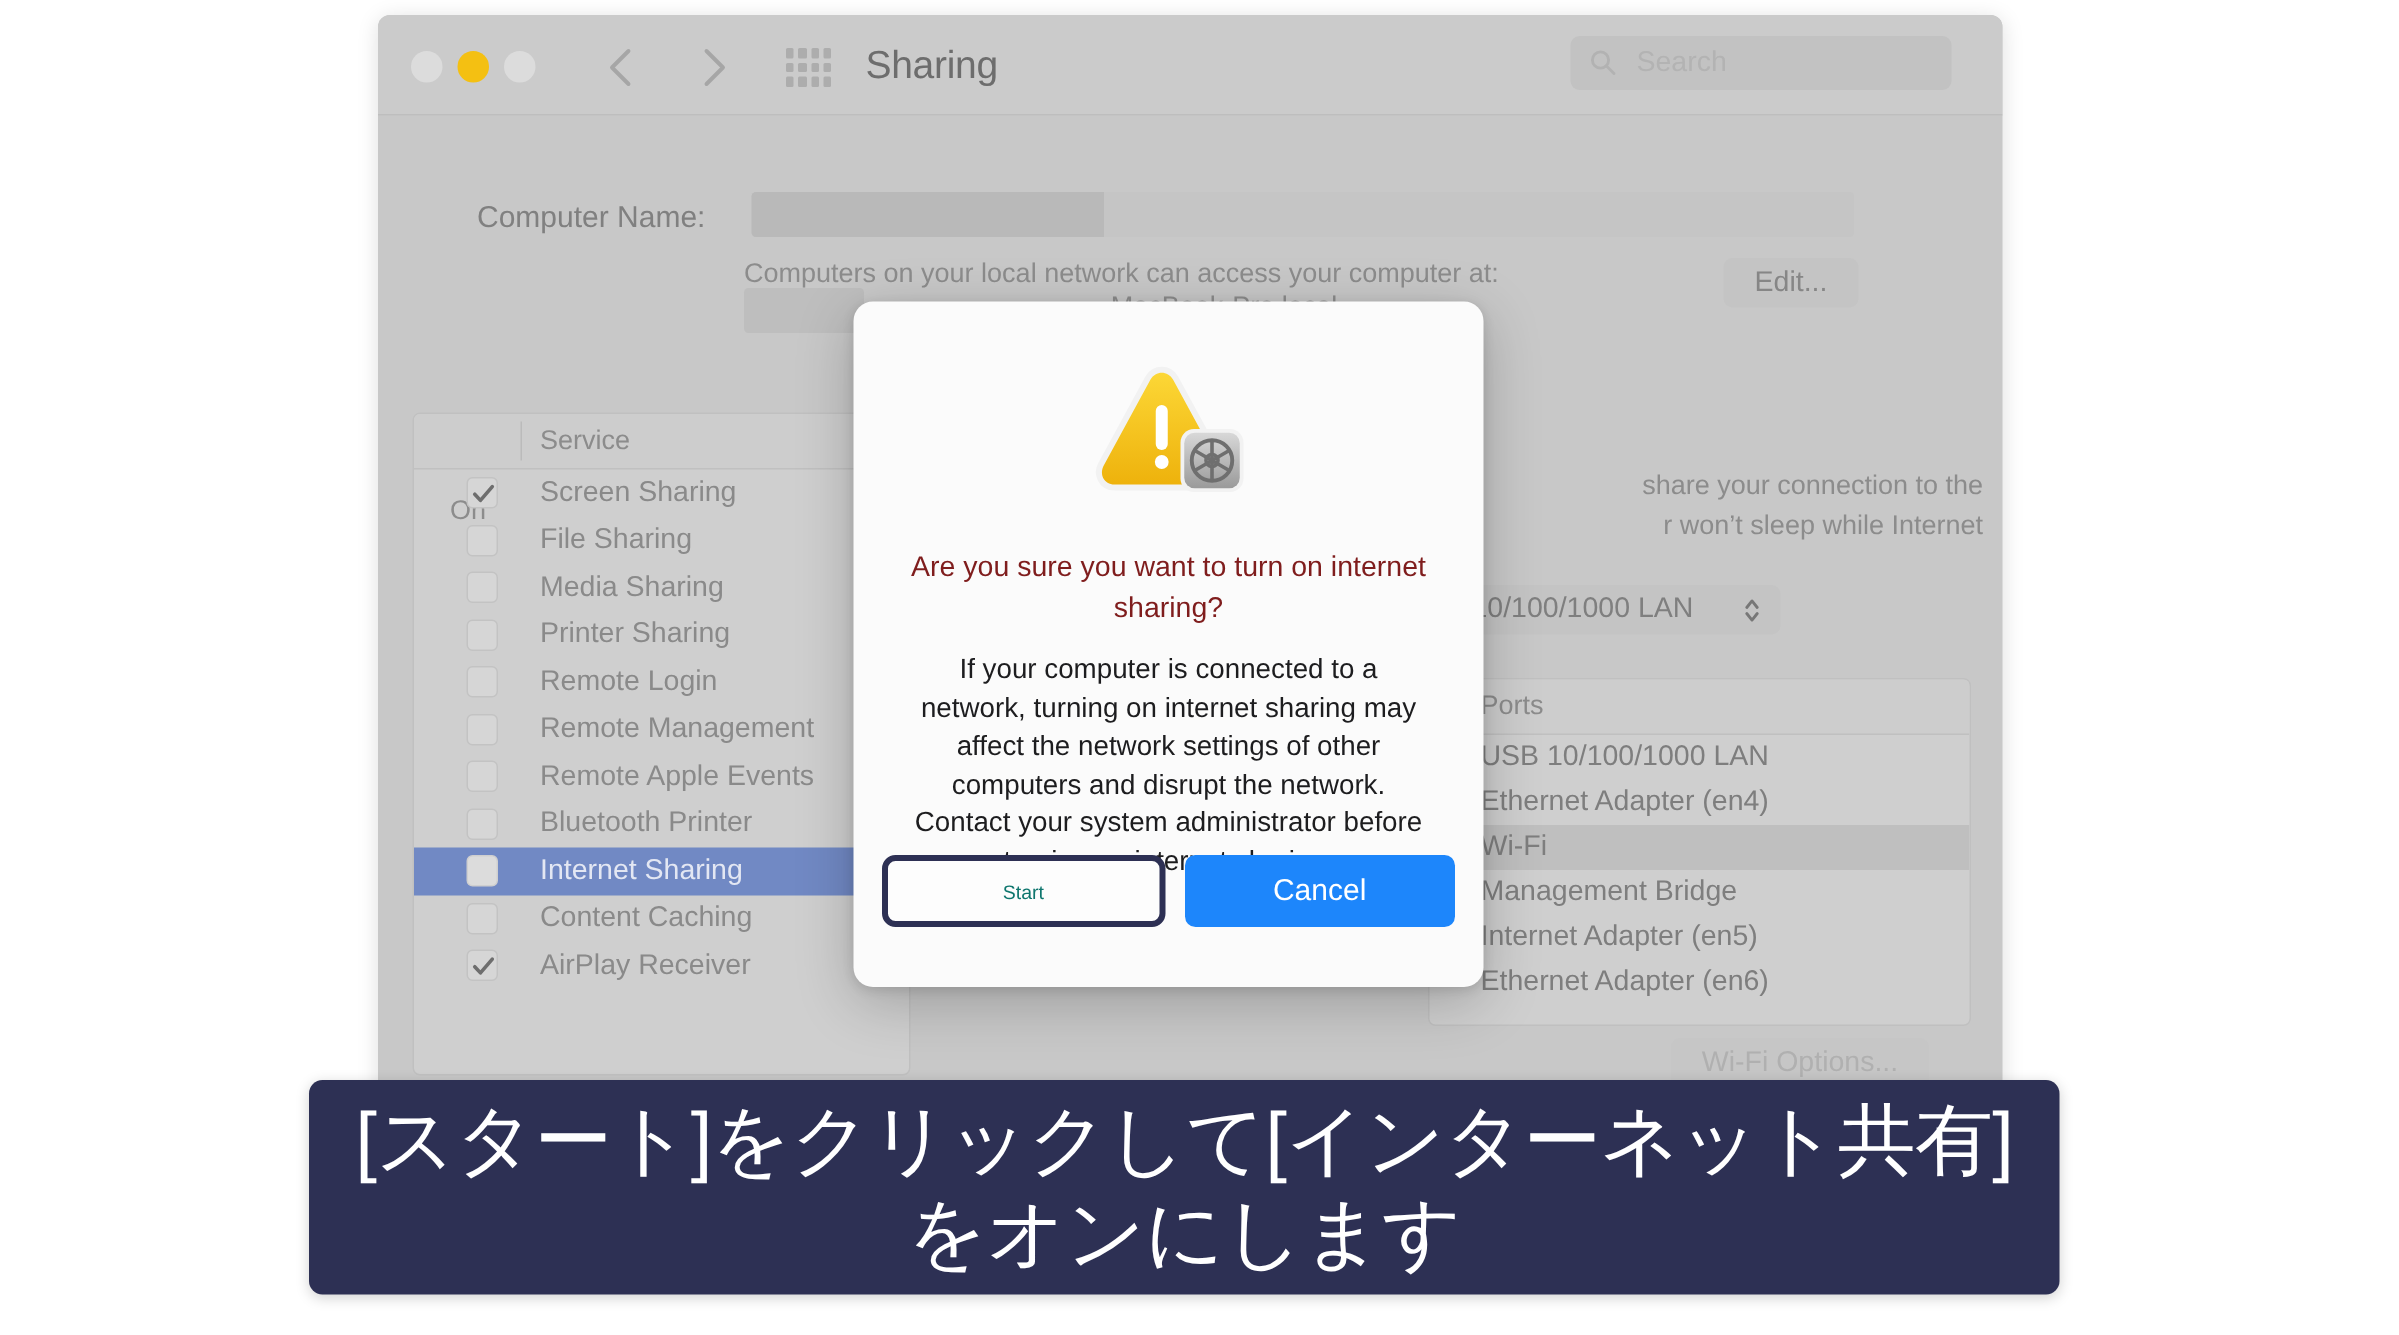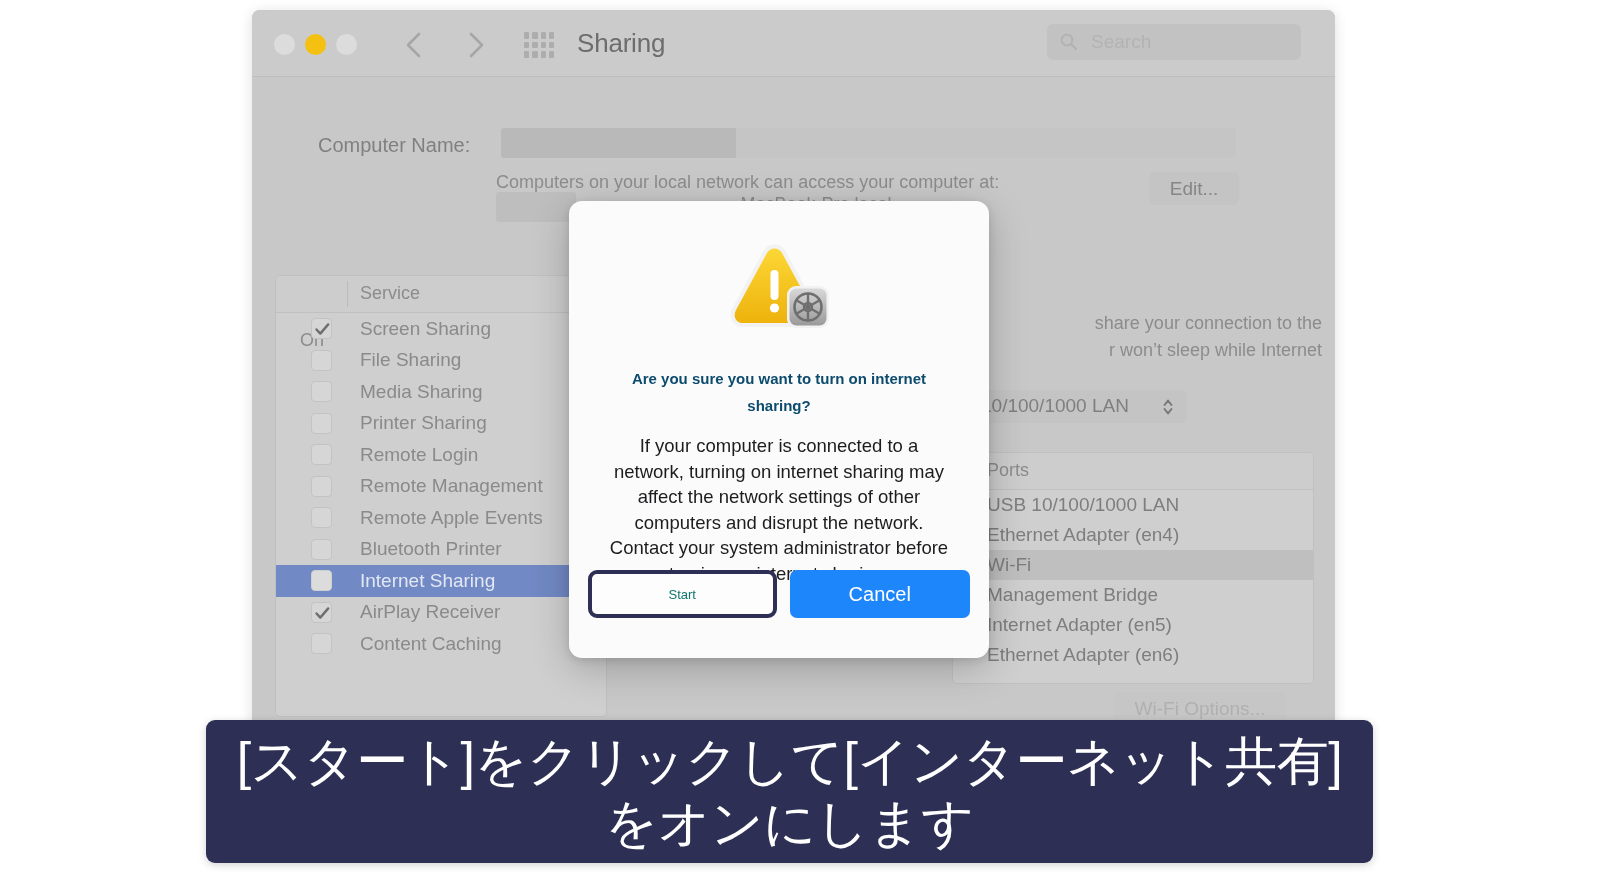--- a/index.html
+++ b/index.html
@@ -341,23 +341,23 @@
     transform: translateX(-50%);
     top: 43px;
     width: 104px;
     height: 96px;
   }
   #alert-title {
     position: absolute;
     left: 34px;
     top: 164px;
     width: 352px;
-    font-size: 15px;
-    font-weight: bold;
-    color: #0c4a6e;
+    font-size: 19px;
+    font-weight: normal;
+    color: #7f1d1d;
     line-height: 27px;
   }
   #alert-message {
     position: absolute;
     left: 34px;
     top: 232px;
     width: 352px;
     font-size: 18.5px;
     color: #1d1d1f;
     line-height: 25.5px;
@@ -548,30 +548,30 @@
         </div>
         <div class="service-row">
           <div class="service-cb"></div>
           <div class="service-label">Bluetooth Printer</div>
         </div>
         <div class="service-row selected">
           <div class="service-cb"></div>
           <div class="service-label">Internet Sharing</div>
         </div>
         <div class="service-row">
+          <div class="service-cb"></div>
+          <div class="service-label">Content Caching</div>
+        </div>
+        <div class="service-row">
           <div class="service-cb">
             <svg width="17" height="19" viewBox="0 0 17 19">
               <path d="M2.5 9.5 L6.3 13.6 L14.2 4.4" fill="none" stroke="#6e6e6e" stroke-width="2.4" stroke-linecap="round" stroke-linejoin="round"></path>
             </svg>
           </div>
           <div class="service-label">AirPlay Receiver</div>
-        </div>
-        <div class="service-row">
-          <div class="service-cb"></div>
-          <div class="service-label">Content Caching</div>
         </div>
       </div>
   </div>
 </div>
 
 <div id="alert-dialog">
   <div id="warning-icon">
     <svg width="104" height="96" viewBox="0 0 104 96">
       <defs>
         <linearGradient id="tri" x1="0" y1="0" x2="0" y2="1">

